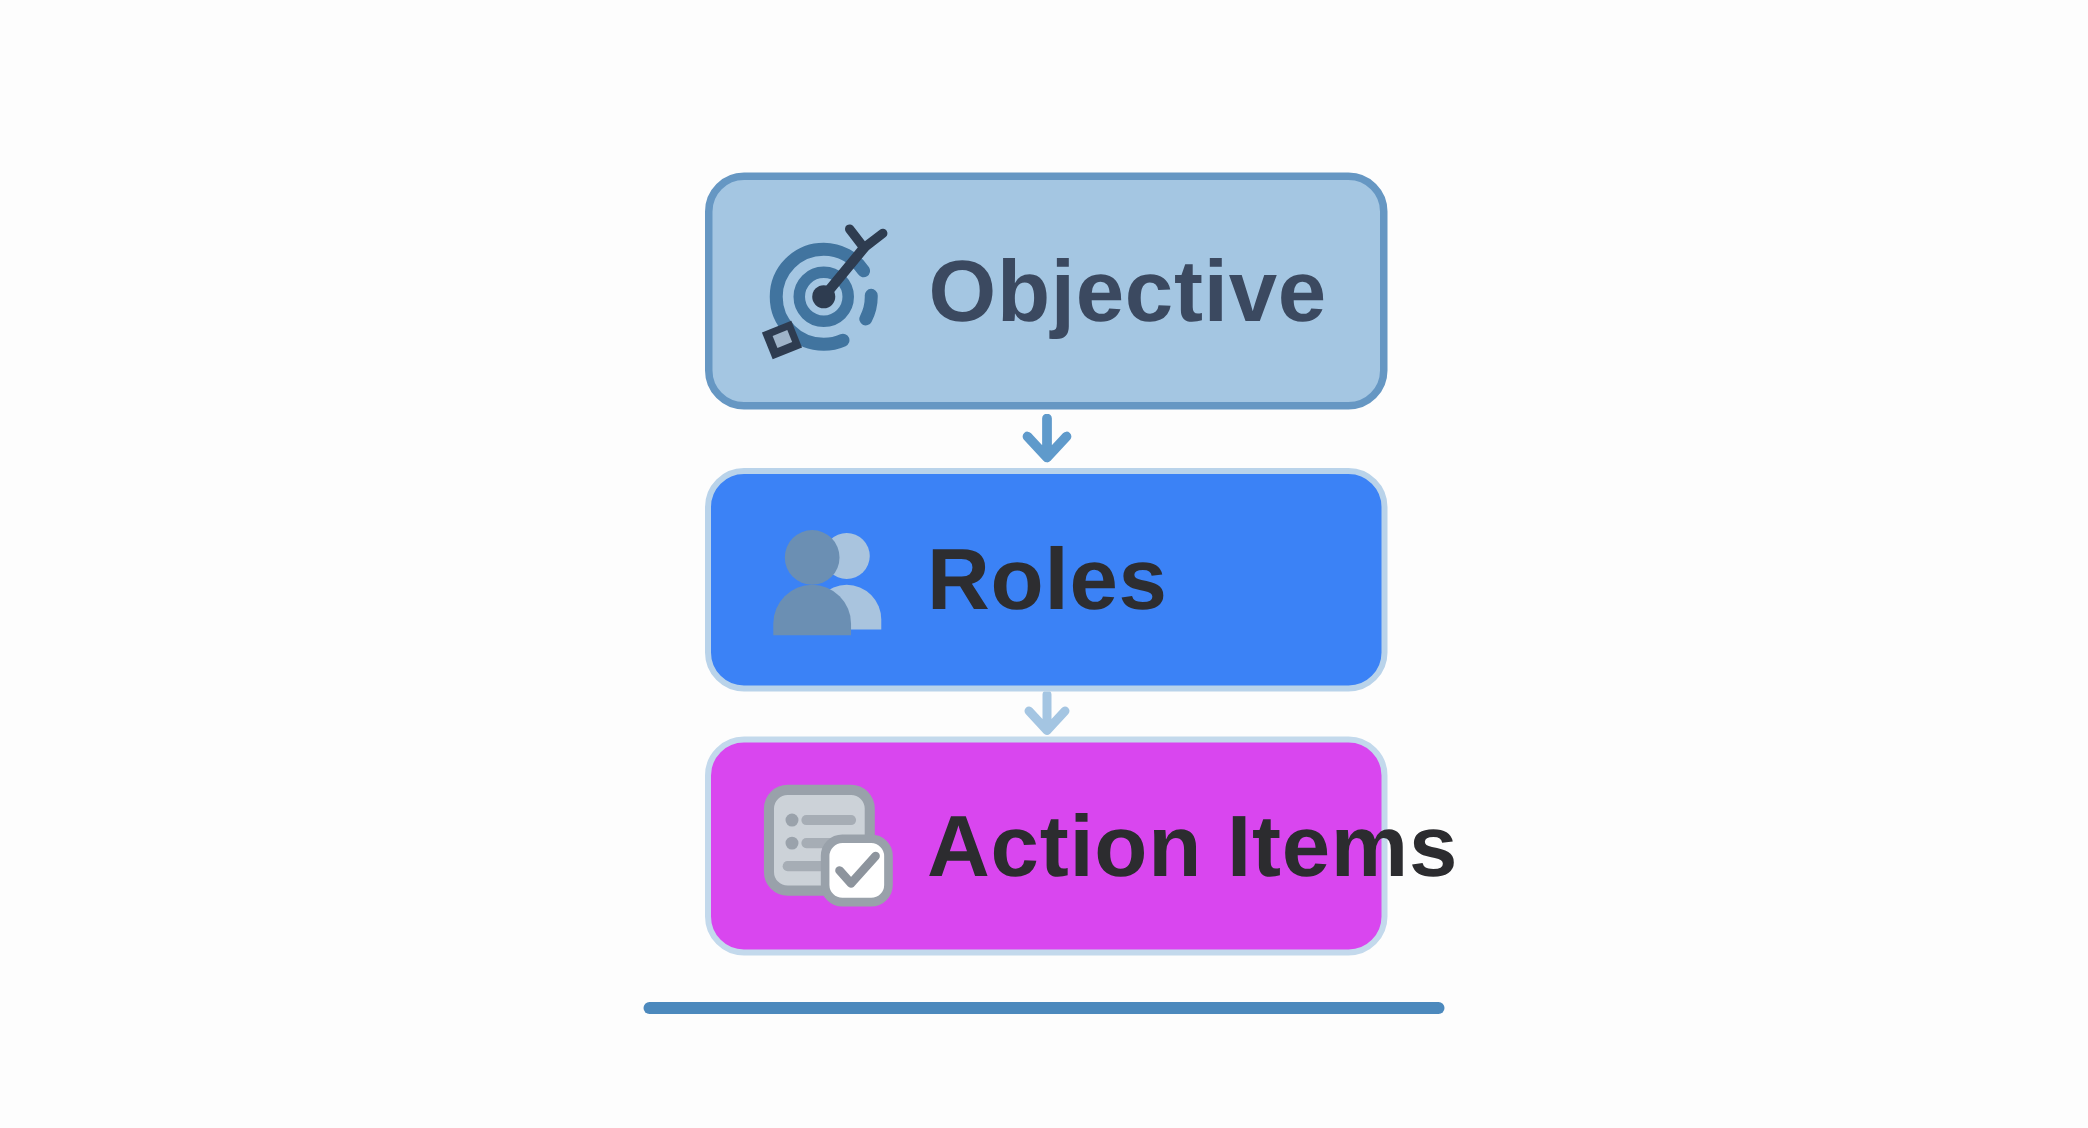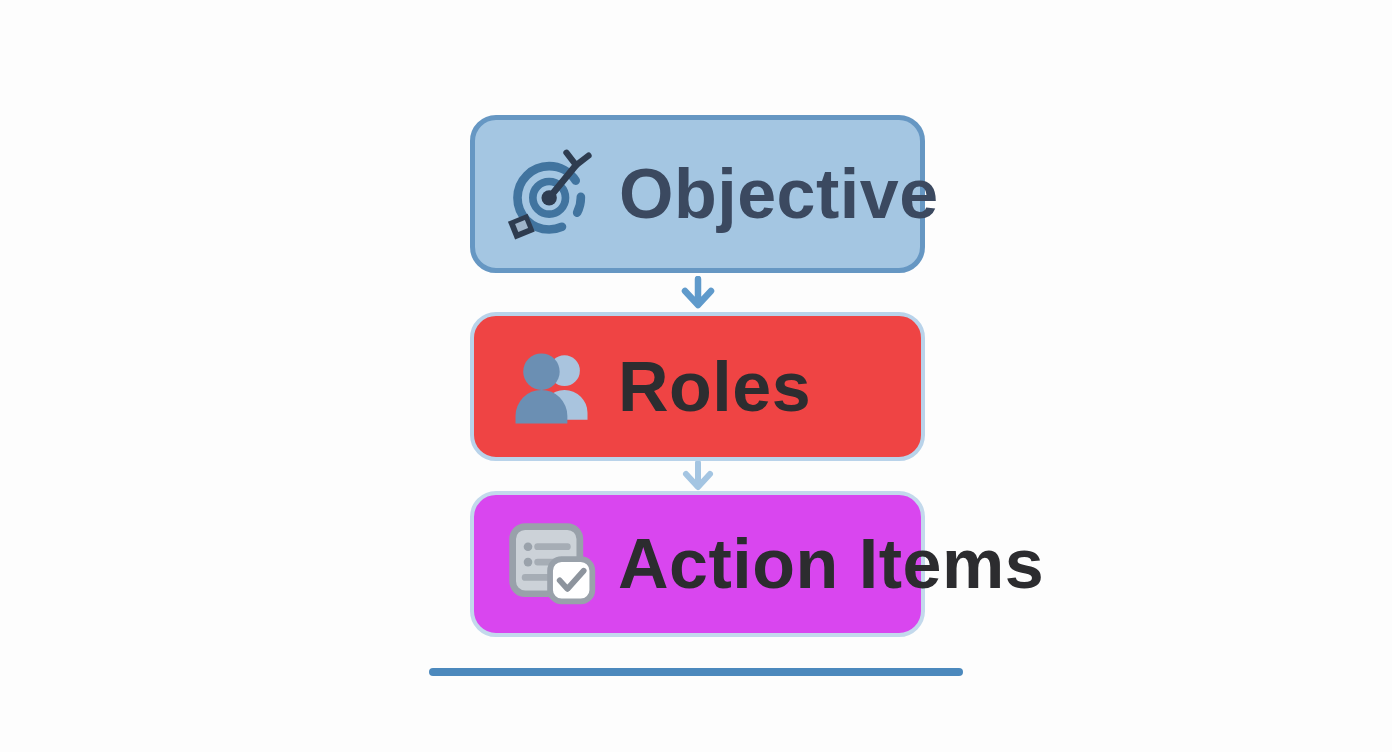--- a/index.html
+++ b/index.html
@@ -31,39 +31,39 @@
     align-items: center;
     padding-left: 30px;
   }
   .node-objective {
     height: 158px;
     background: #a4c6e2;
     border: 5px solid #6697c3;
   }
   .node-roles {
     height: 149px;
-    background: #ef4444;
+    background: #3b82f6;
     border: 4px solid #b9d3ea;
   }
   .node-action-items {
     height: 146px;
     background: #d946ef;
     border: 4px solid #c3d9ec;
   }
   .node .icon {
     width: 96px;
     height: 96px;
     flex: 0 0 96px;
     display: flex;
     align-items: center;
     justify-content: center;
   }
   .node .label {
     margin-left: 18px;
-    font-size: 70px;
+    font-size: 58px;
     font-weight: 700;
     letter-spacing: 0.5px;
     white-space: nowrap;
   }
   .node-objective .label { color: #3b4960; }
   .node-roles .label { color: #2d2d30; }
   .node-action-items .label { color: #2c2c2f; }
 
   .connector {
     display: flex;

